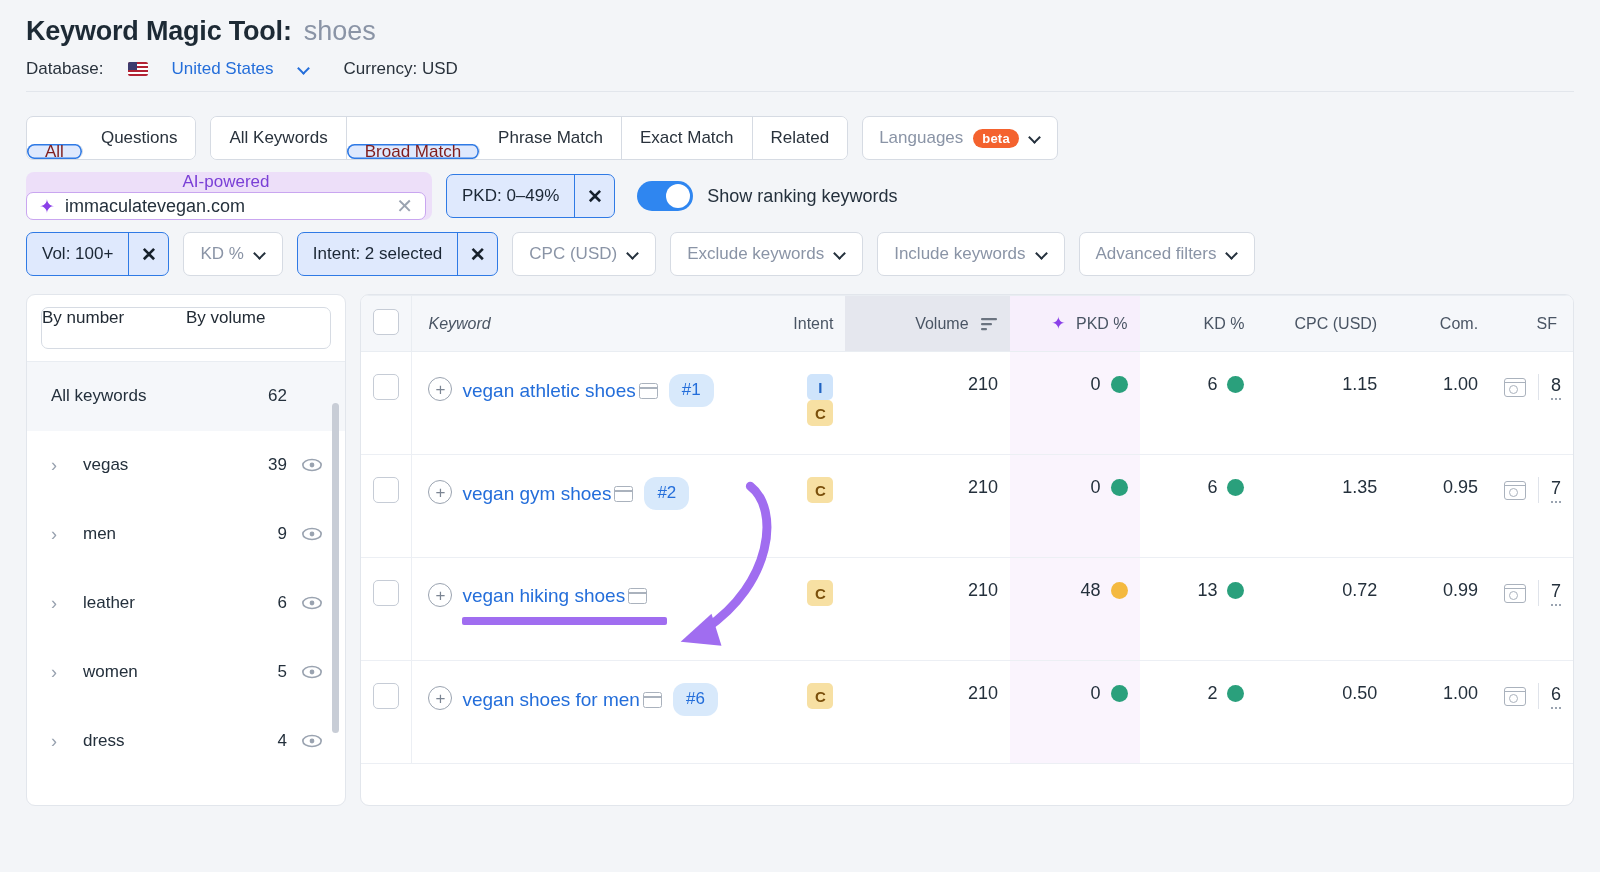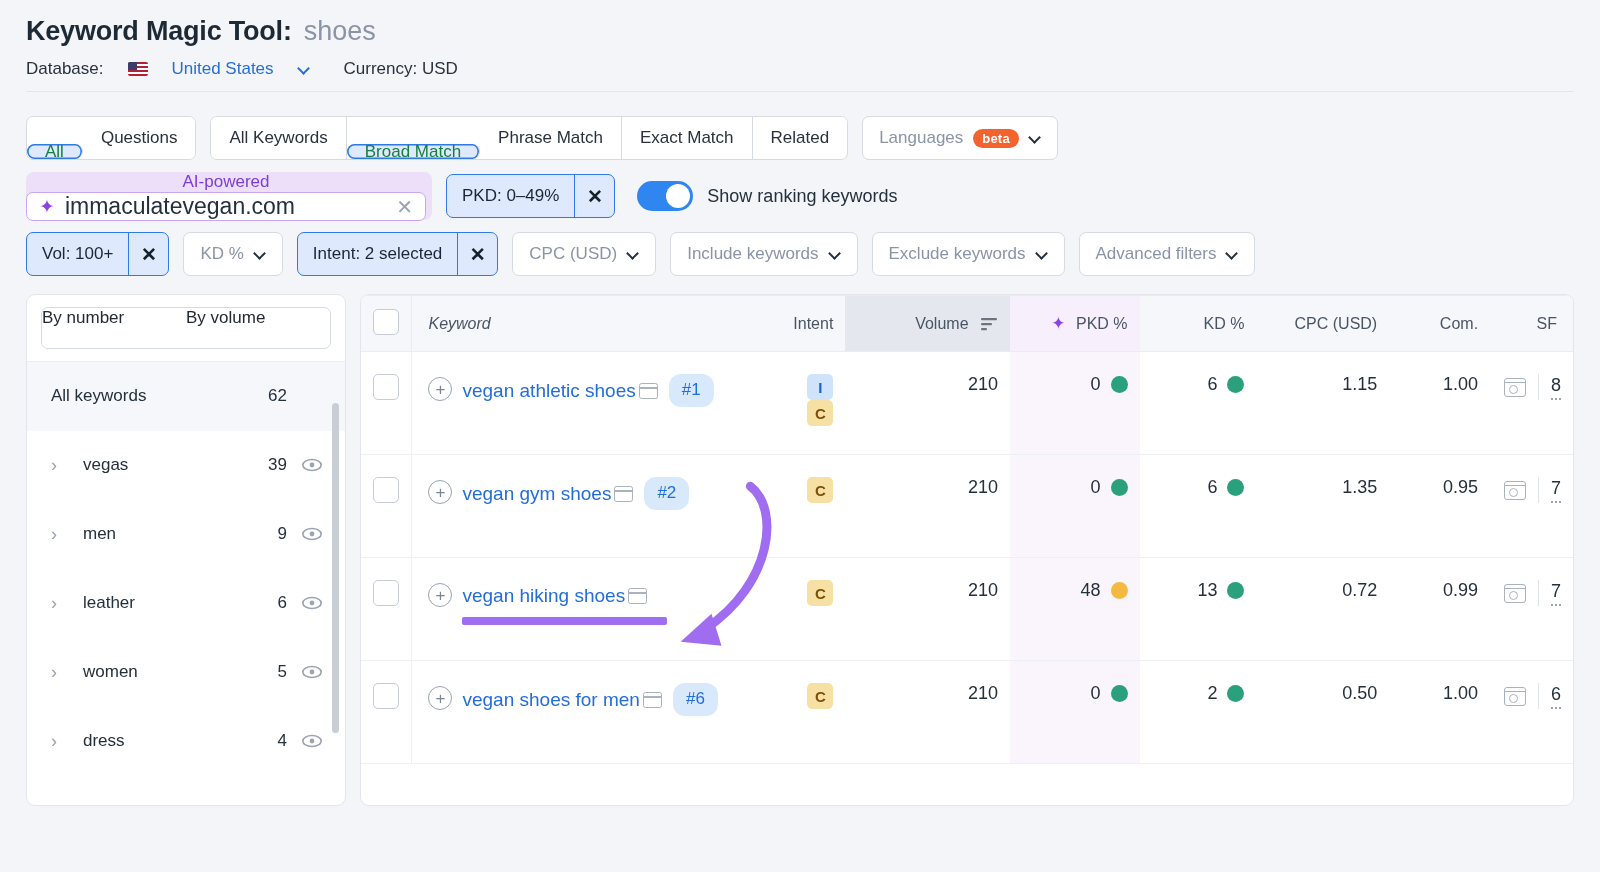--- a/index.html
+++ b/index.html
@@ -42,42 +42,42 @@
   
   .filters { padding:14px 26px 0 26px; }
   .frow { display:flex; align-items:center; gap:14px; margin-bottom:12px; }
 
   .seg { display:flex; border:1px solid #d6dbe3; border-radius:7px; overflow:hidden; background:#fff; height:44px; }
   .seg .sbtn {
     display:flex; align-items:center; padding:0 18px; font-size:17px; color:#29323c;
     border-right:1px solid #d6dbe3; background:#fff; cursor:pointer; white-space:nowrap;
   }
   .seg .sbtn:last-child { border-right:none; }
-  .seg .sbtn.active { background:#dfe9fd; color:#15803d; box-shadow:inset 0 0 0 1.6px #2f7ae5; border-radius:15px;margin-top:27px; }
+  .seg .sbtn.active { background:#dfe9fd; color:#7f1d1d; box-shadow:inset 0 0 0 1.6px #2f7ae5; border-radius:15px;margin-top:27px; }
 
   .pill-btn {
     display:flex; align-items:center; gap:10px; height:44px; padding:0 16px;
     border:1px solid #d6dbe3; border-radius:7px; background:#fff;
     font-size:17px; color:#8a94a6; cursor:pointer; white-space:nowrap;
   }
   .beta {
     background:#f4622e; color:#fff; font-size:13px; font-weight:bold;
     border-radius:10px; padding:2px 9px; letter-spacing:.2px;
   }
 
   .ai-wrap {
     display:flex; align-items:center; background:#eddff9; border-radius:8px; height:48px; padding:0 6px 0 0;flex-direction:column;
   }
   .ai-label { font-size:17px; color:#7a3fd6; padding:0 14px; white-space:nowrap; }
   .ai-input {
     display:flex; align-items:center; gap:10px; background:#fff; border:1.5px solid #c9a6f0;
     border-radius:7px; height:40px; padding:0 12px; width:400px;
   }
   .sparkle { color:#8b40e8; font-size:19px; line-height:1; }
-  .ai-input .val { font-size:23px; color:#24303c; flex:1; }
+  .ai-input .val { font-size:18px; color:#24303c; flex:1; }
   .xicon { color:#9aa3b0; font-size:20px; cursor:pointer; line-height:1; }
 
   .chip {
     display:flex; align-items:center; height:44px; border:1.6px solid #2f7ae5;
     border-radius:7px; overflow:hidden; background:#dfe9fd;
   }
   .chip .ctext { padding:0 15px; font-size:17px; color:#1b2735; white-space:nowrap; }
   .chip .cx {
     display:flex; align-items:center; justify-content:center; width:40px; height:100%;
     border-left:1.6px solid #2f7ae5; font-size:19px; font-weight:bold; color:#16202b; cursor:pointer;
@@ -272,25 +272,25 @@
     </div>
     <div class="chip">
       <span class="ctext">Intent: 2 selected</span>
       <span class="cx">✕</span>
     </div>
     <div class="pill-btn">
       <span>CPC (USD)</span>
       <span class="caret" style="color:#24303c"></span>
     </div>
     <div class="pill-btn">
+      <span>Exclude keywords</span>
+      <span class="caret" style="color:#24303c"></span>
+    </div>
+    <div class="pill-btn">
       <span>Include keywords</span>
-      <span class="caret" style="color:#24303c"></span>
-    </div>
-    <div class="pill-btn">
-      <span>Exclude keywords</span>
       <span class="caret" style="color:#24303c"></span>
     </div>
     <div class="pill-btn">
       <span>Advanced filters</span>
       <span class="caret" style="color:#24303c"></span>
     </div>
   </div>
 </div>
 
 <div class="content">

